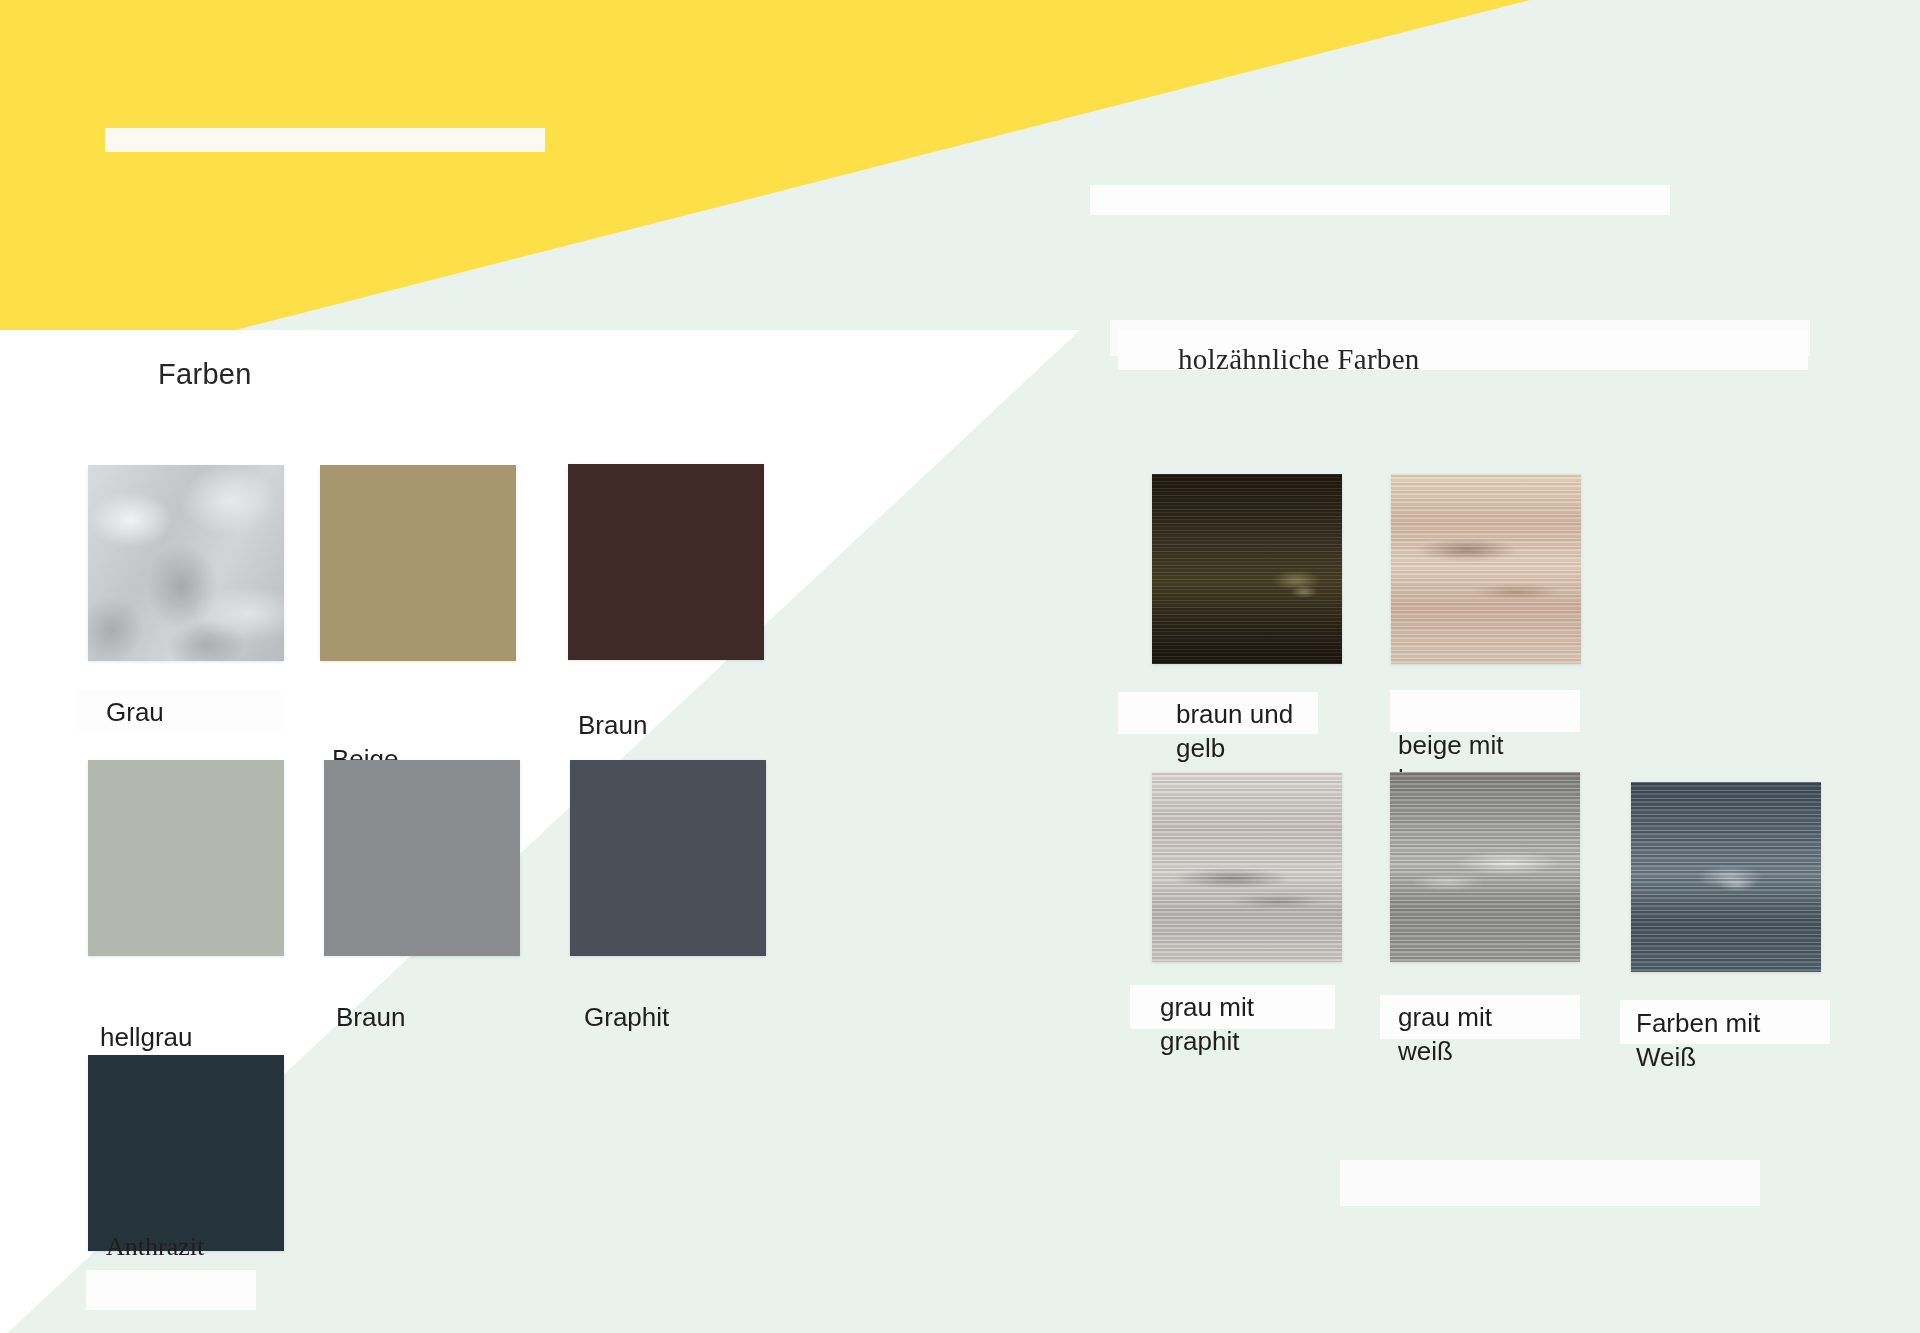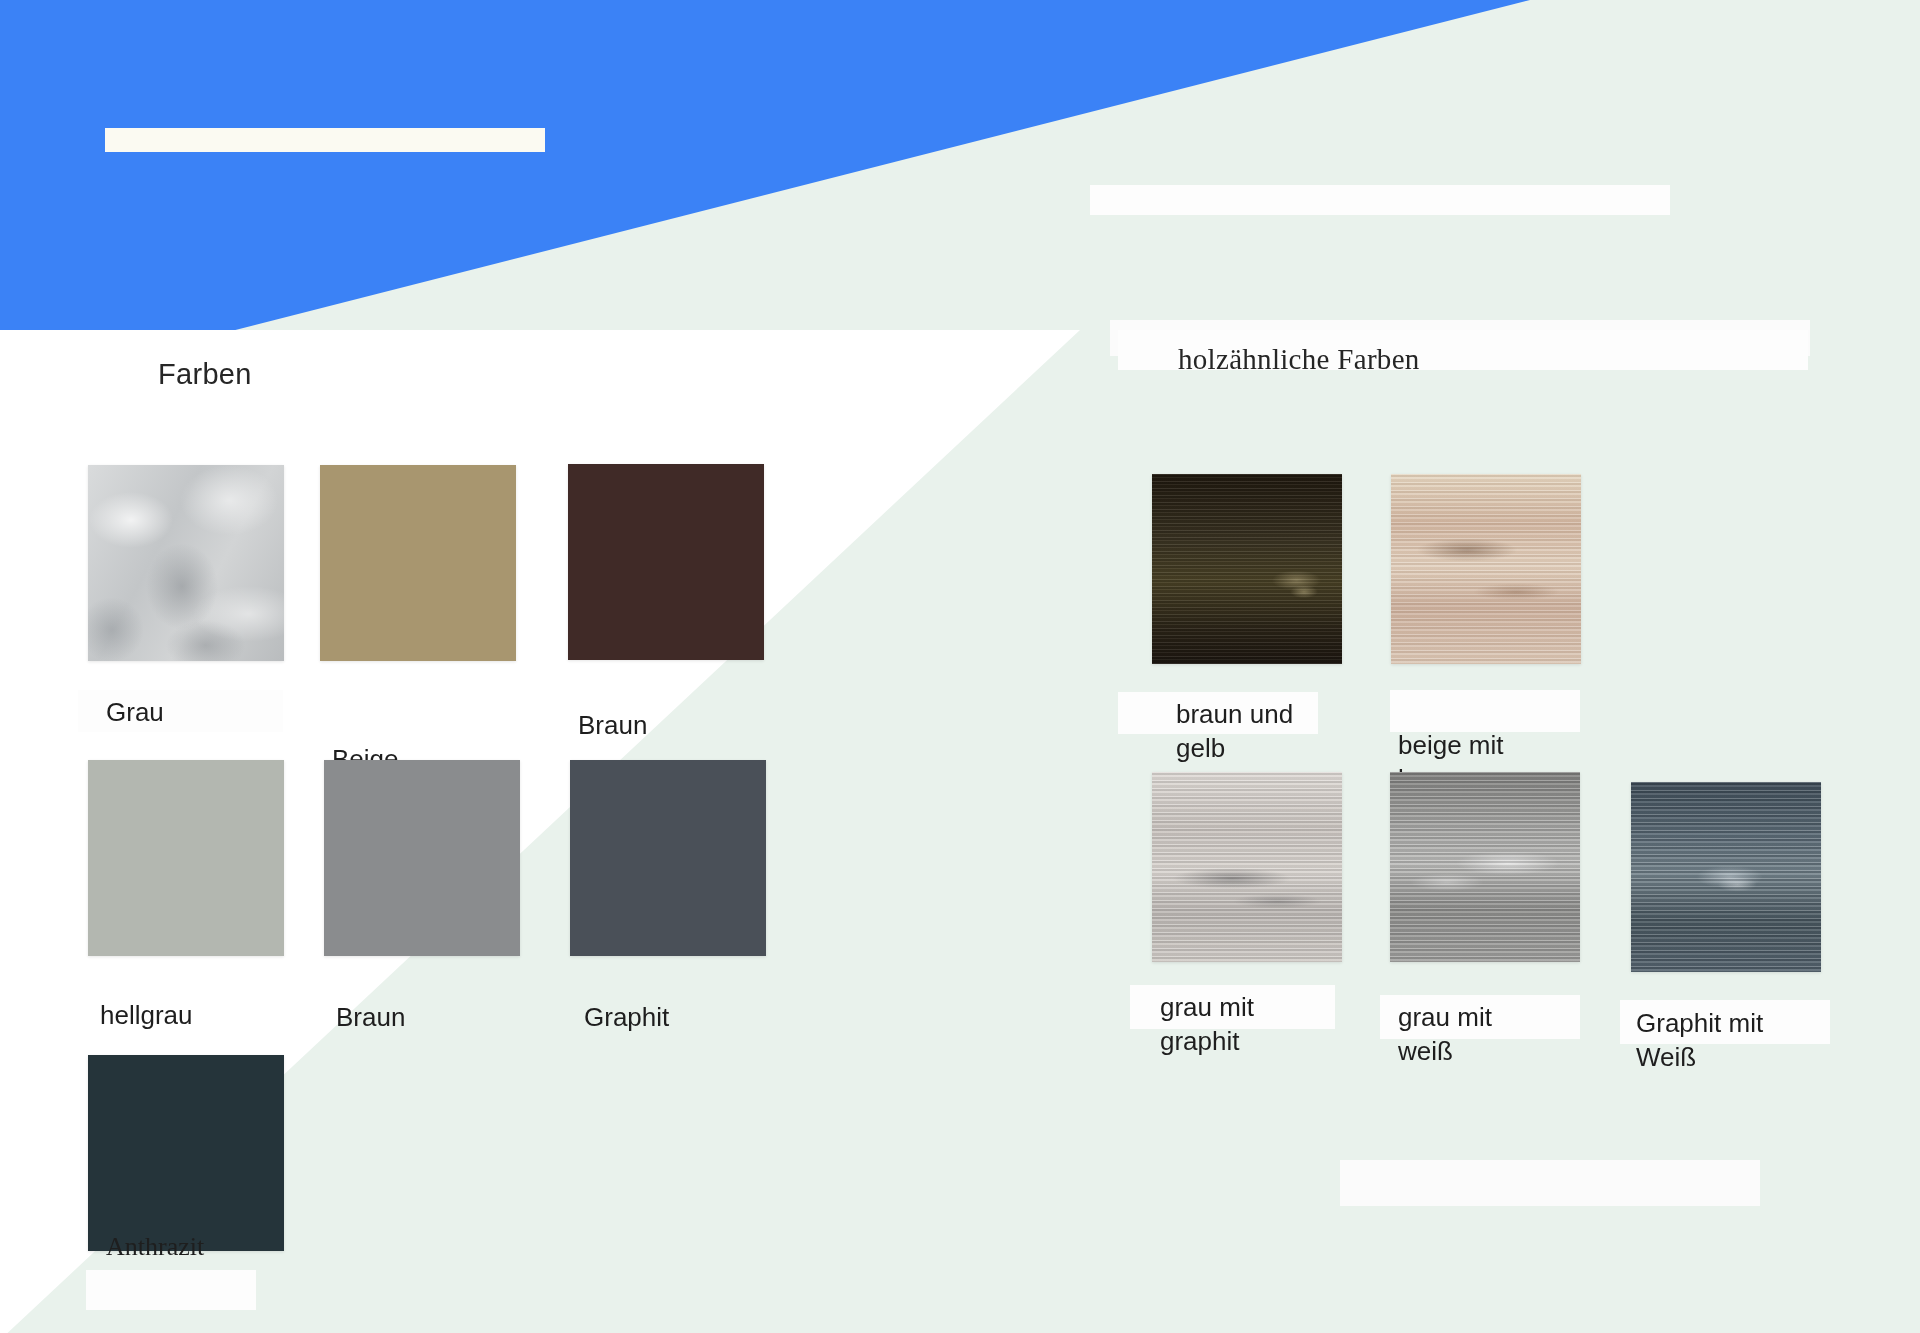--- a/index.html
+++ b/index.html
@@ -9,21 +9,21 @@
     background: #ffffff;
   }
   body {
     font-family: "Liberation Sans", sans-serif;
   }
   #page {
     position: relative;
     width: 1920px;
     height: 1333px;
     overflow: hidden;
-    background: #3b82f6;
+    background: #fde047;
   }
 
   
   .bg-layer { position: absolute; inset: 0; overflow: hidden; }
   .bg-mint-main {
     position: absolute;
     left: 0; top: 0;
     width: 1920px; height: 1333px;
     background: #e9f2ec;
     clip-path: polygon(0 390px, 1530px 0, 1920px 0, 1920px 1333px, 0 1333px);
@@ -199,21 +199,21 @@
   <div class="swatch tex-beton" style="left:88px; top:465px;"></div>
   <div class="sw-label" style="left:106px; top:695px;">Grau</div>
 
   <div class="swatch" style="left:320px; top:465px; background:#a8966f;"></div>
   <div class="sw-label" style="left:332px; top:702px;margin-top:40px;">Beige</div>
 
   <div class="swatch" style="left:568px; top:464px; background:#402a27;"></div>
   <div class="sw-label" style="left:578px; top:708px;">Braun</div>
 
   <div class="swatch" style="left:88px; top:760px; background:#b3b7b0;"></div>
-  <div class="sw-label" style="left:100px; top:998px;">hellgrau</div>
+  <div class="sw-label" style="left:100px; top:1020px;">hellgrau</div>
 
   <div class="swatch" style="left:324px; top:760px; background:#8a8c8e;"></div>
   <div class="sw-label" style="left:336px; top:1000px;">Braun</div>
 
   <div class="swatch" style="left:570px; top:760px; background:#4a5058;"></div>
   <div class="sw-label" style="left:584px; top:1000px;">Graphit</div>
 
   <div class="swatch" style="left:88px; top:1055px; background:#25343a;"></div>
   <div class="sw-label" style="left:106px; top:1230px;font-family:Liberation Serif, serif;">Anthrazit</div>
 
@@ -236,16 +236,16 @@
 
   <div class="swatch wood tex-grau-graphit" style="left:1152px; top:772px;"></div>
   <div class="sw-label" style="left:1160px; top:990px;">grau mit
 graphit</div>
 
   <div class="swatch wood tex-grau-weiss" style="left:1390px; top:772px;"></div>
   <div class="sw-label" style="left:1398px; top:1000px;">grau mit
 weiß</div>
 
   <div class="swatch wood tex-graphit-weiss" style="left:1631px; top:782px;"></div>
-  <div class="sw-label" style="left:1636px; top:1006px;">Graphit mit
+  <div class="sw-label" style="left:1636px; top:1006px;">Farben mit
 Weiß</div>
 
 </div>
 
 </body></html>

